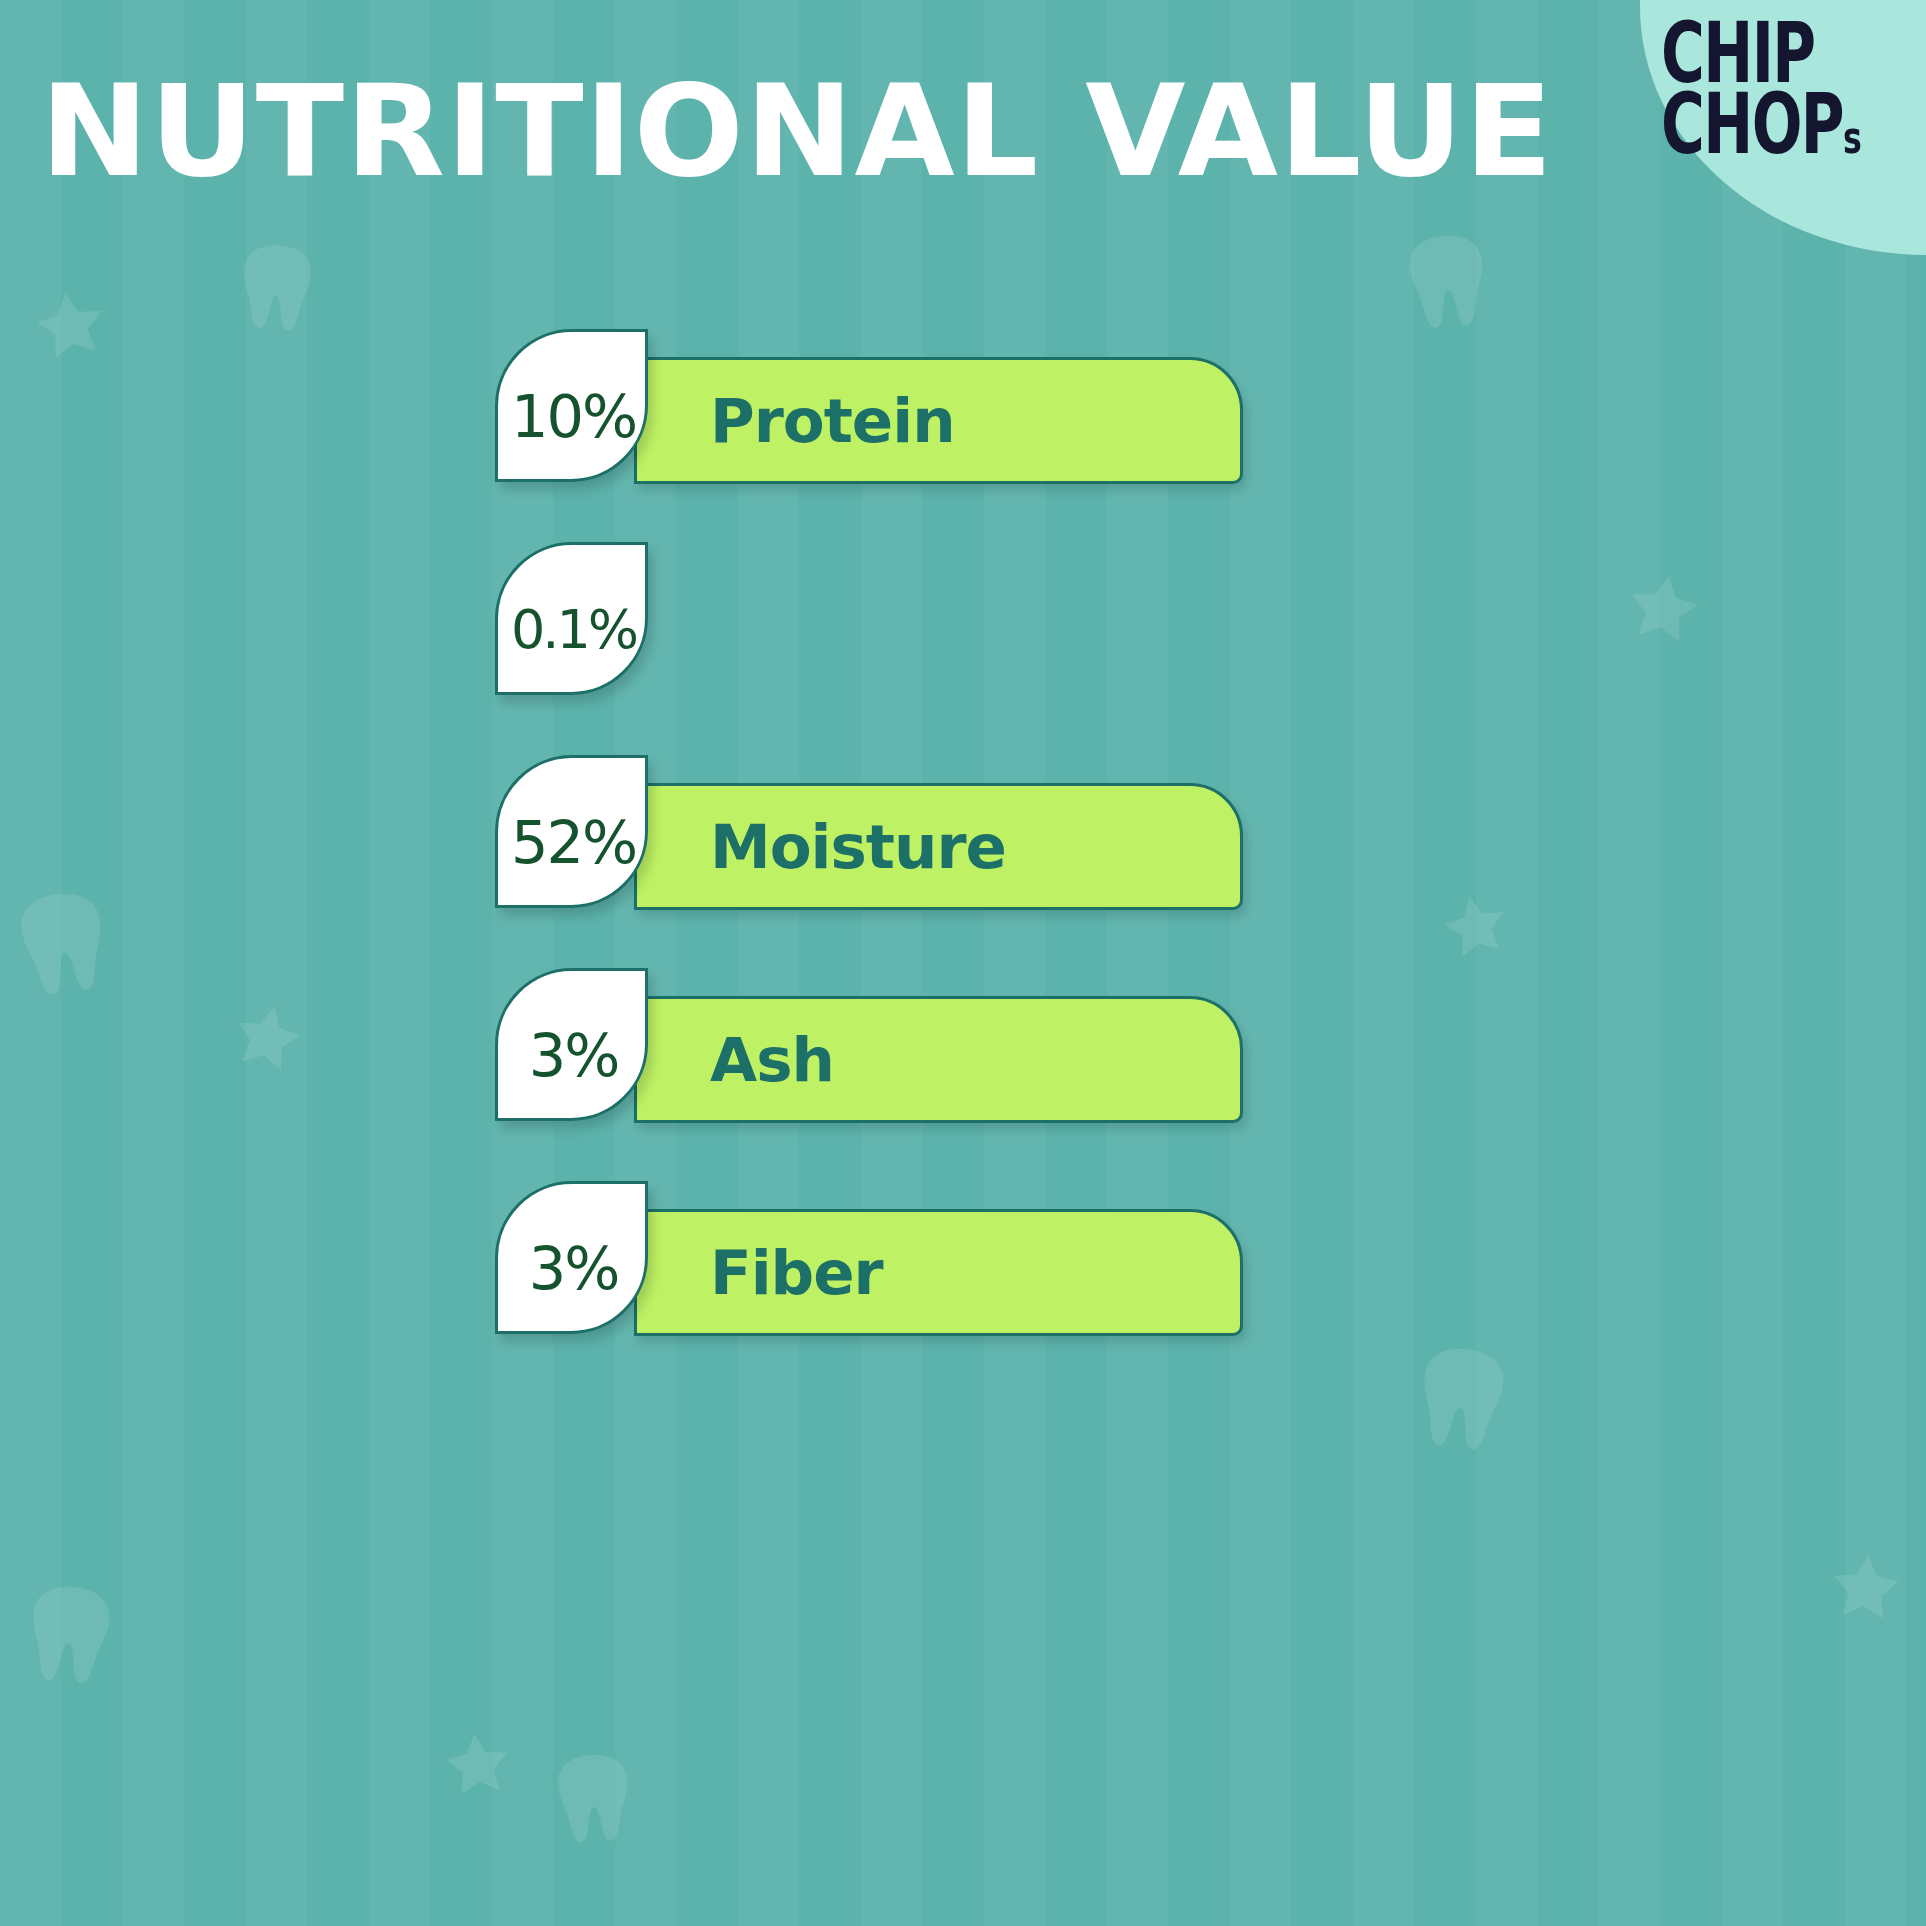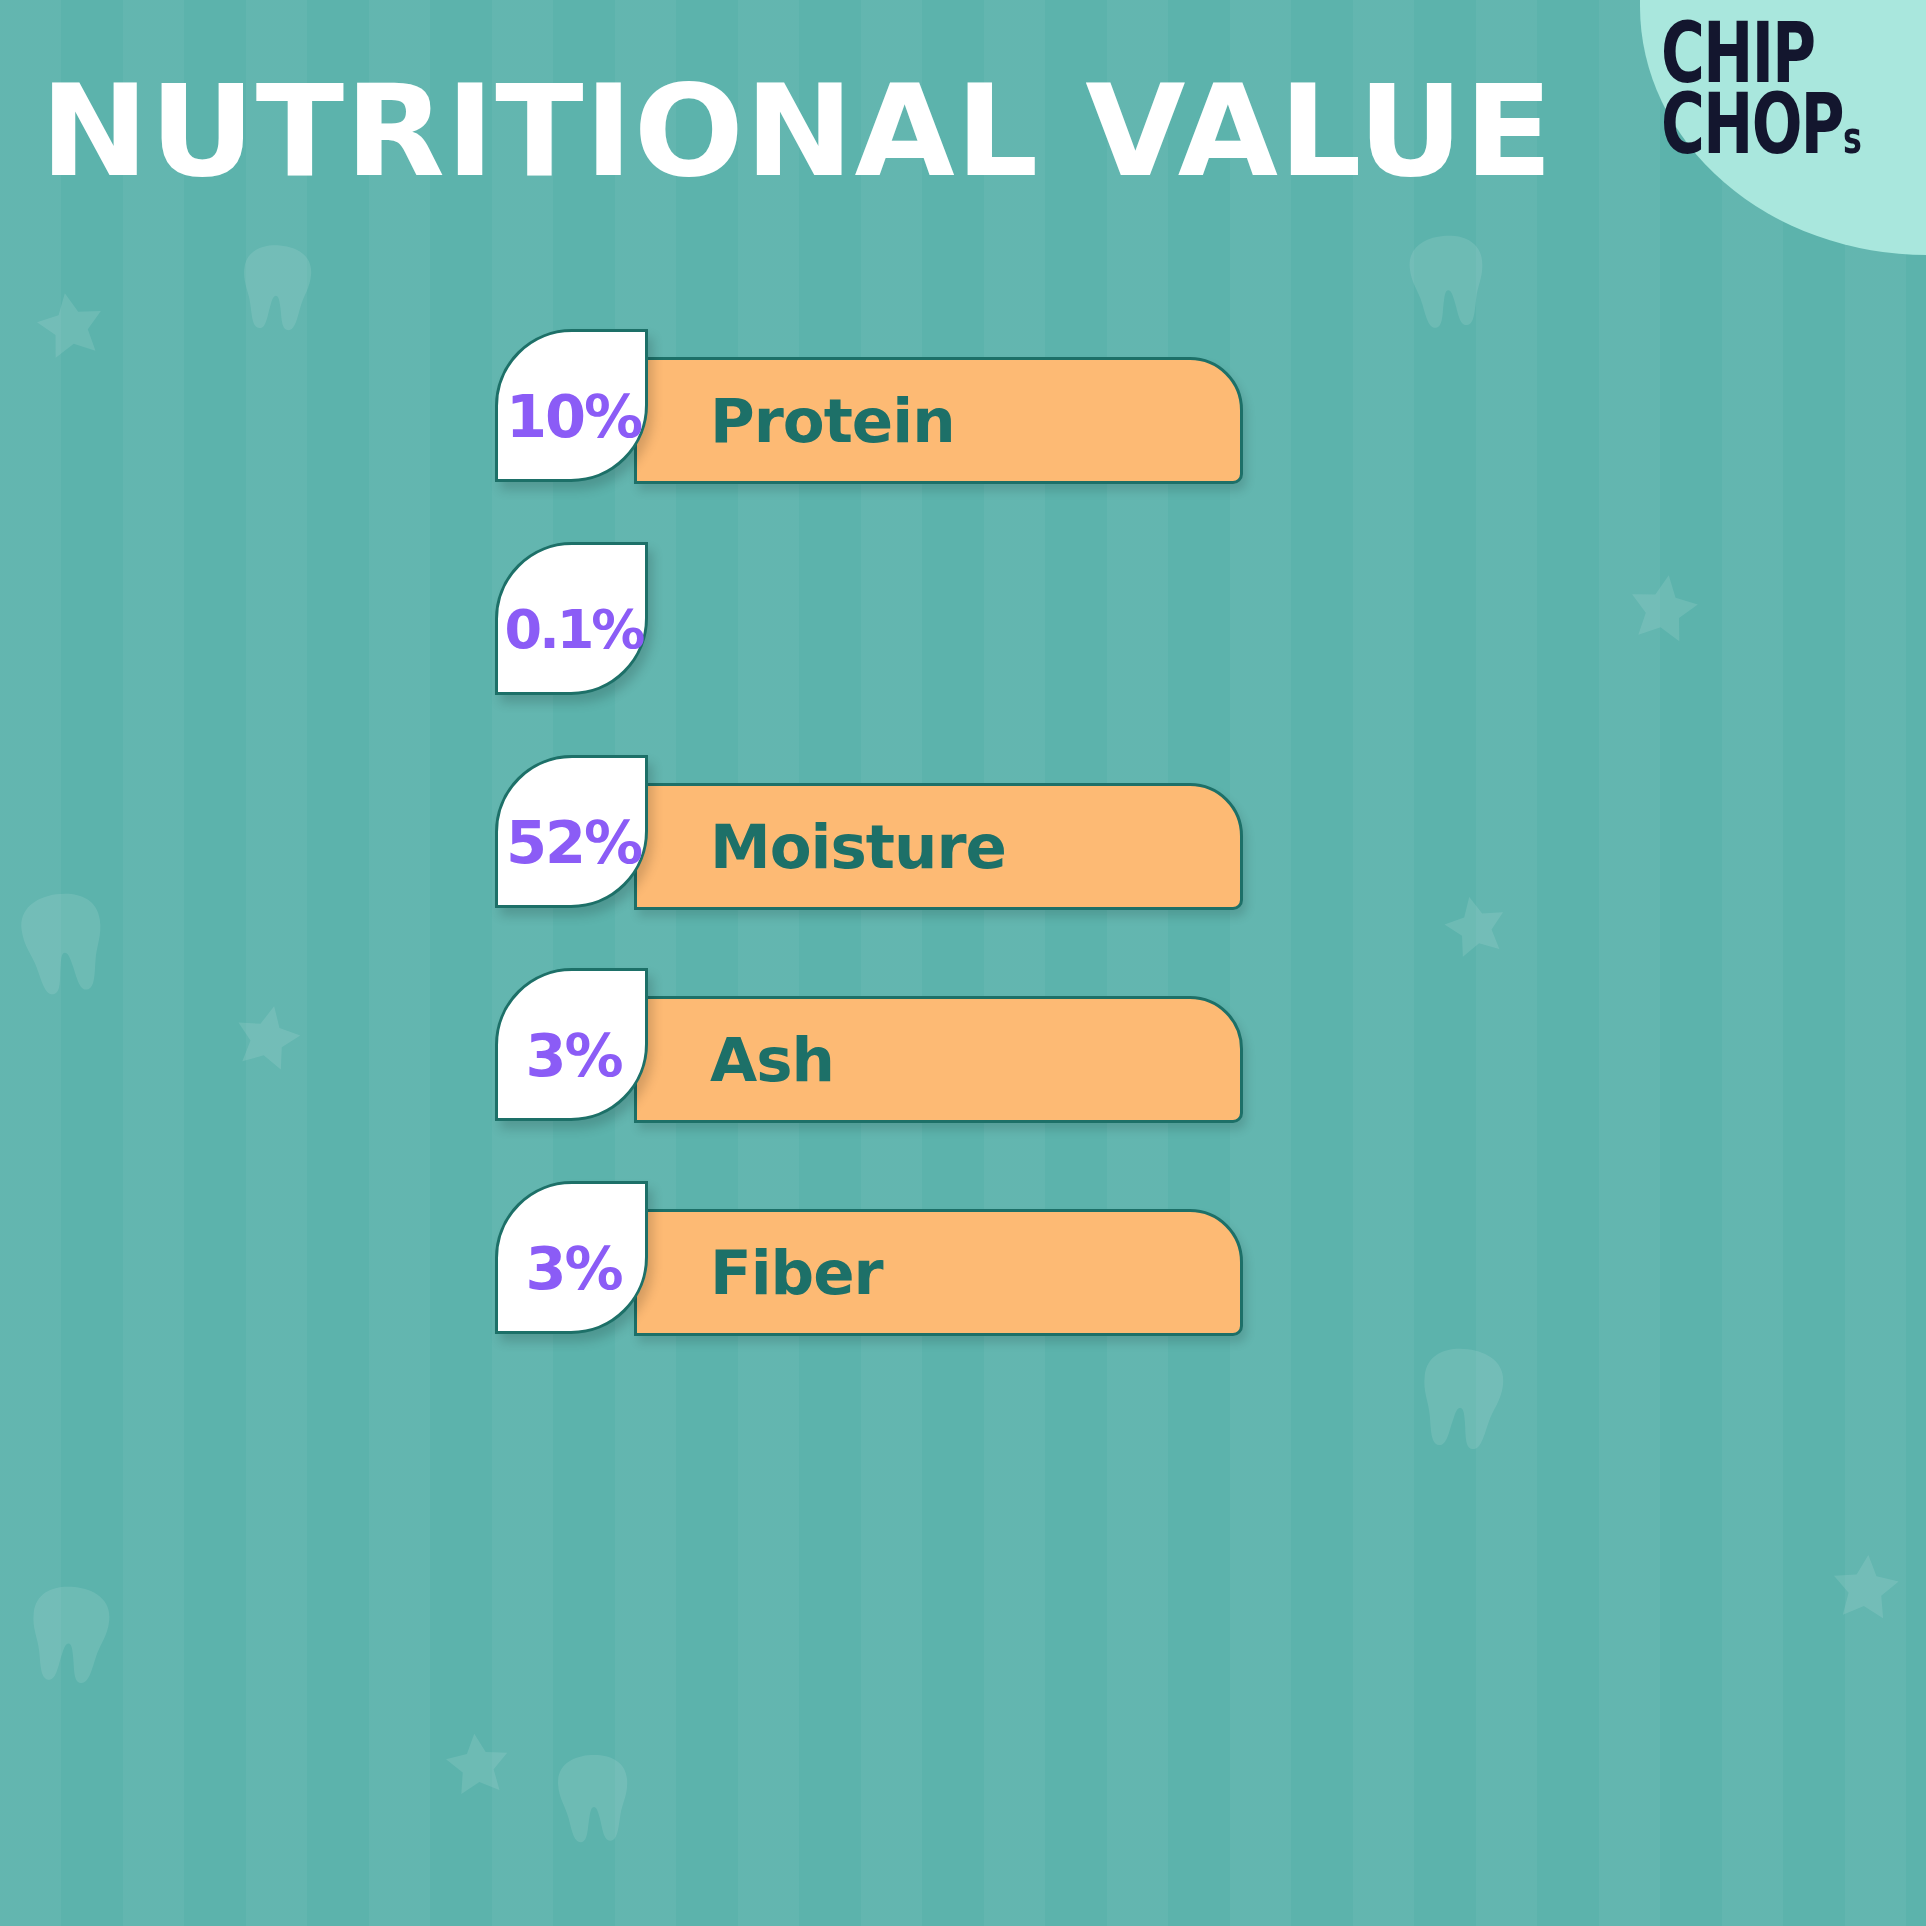--- a/index.html
+++ b/index.html
@@ -78,21 +78,21 @@
     width:634px;
   }
   .nutrient-row{
     position:relative;
     height:213px;
   }
   .label-card{
     position:absolute;
     left:139px; top:28px;
     width:609px; height:127px;
-    background:#fdba74;
+    background:#bef264;
     border:3px solid #1D7068;
     border-top-right-radius:53px;
     border-bottom-right-radius:10px;
     border-bottom-left-radius:0;
     border-top-left-radius:0;
     box-shadow:4px 7px 10px rgba(0,0,0,0.13);
     display:flex; align-items:center;
     padding-left:73px;
     z-index:1;
   }
@@ -112,23 +112,23 @@
     border:3px solid #1D7068;
     border-top-left-radius:77px;
     border-bottom-right-radius:77px;
     border-top-right-radius:0;
     border-bottom-left-radius:0;
     box-shadow:5px 8px 11px rgba(0,0,0,0.16);
     display:flex; align-items:center; justify-content:center;
     z-index:2;
   }
   .badge-value{
-    color:#8b5cf6;
-    font-family:"DejaVu Sans", sans-serif;
-    font-weight:bold;
+    color:#14532d;
+    font-family:"DejaVu Sans", sans-serif;
+    font-weight:normal;
     font-size:59px;
     letter-spacing:-2px;
     white-space:nowrap;
     padding-top:22px;
     padding-left:4px;
   }
   .badge-value.narrow{ font-size:54px; letter-spacing:-3px;text-align:right; }
 </style>
 </head>
 <body>

